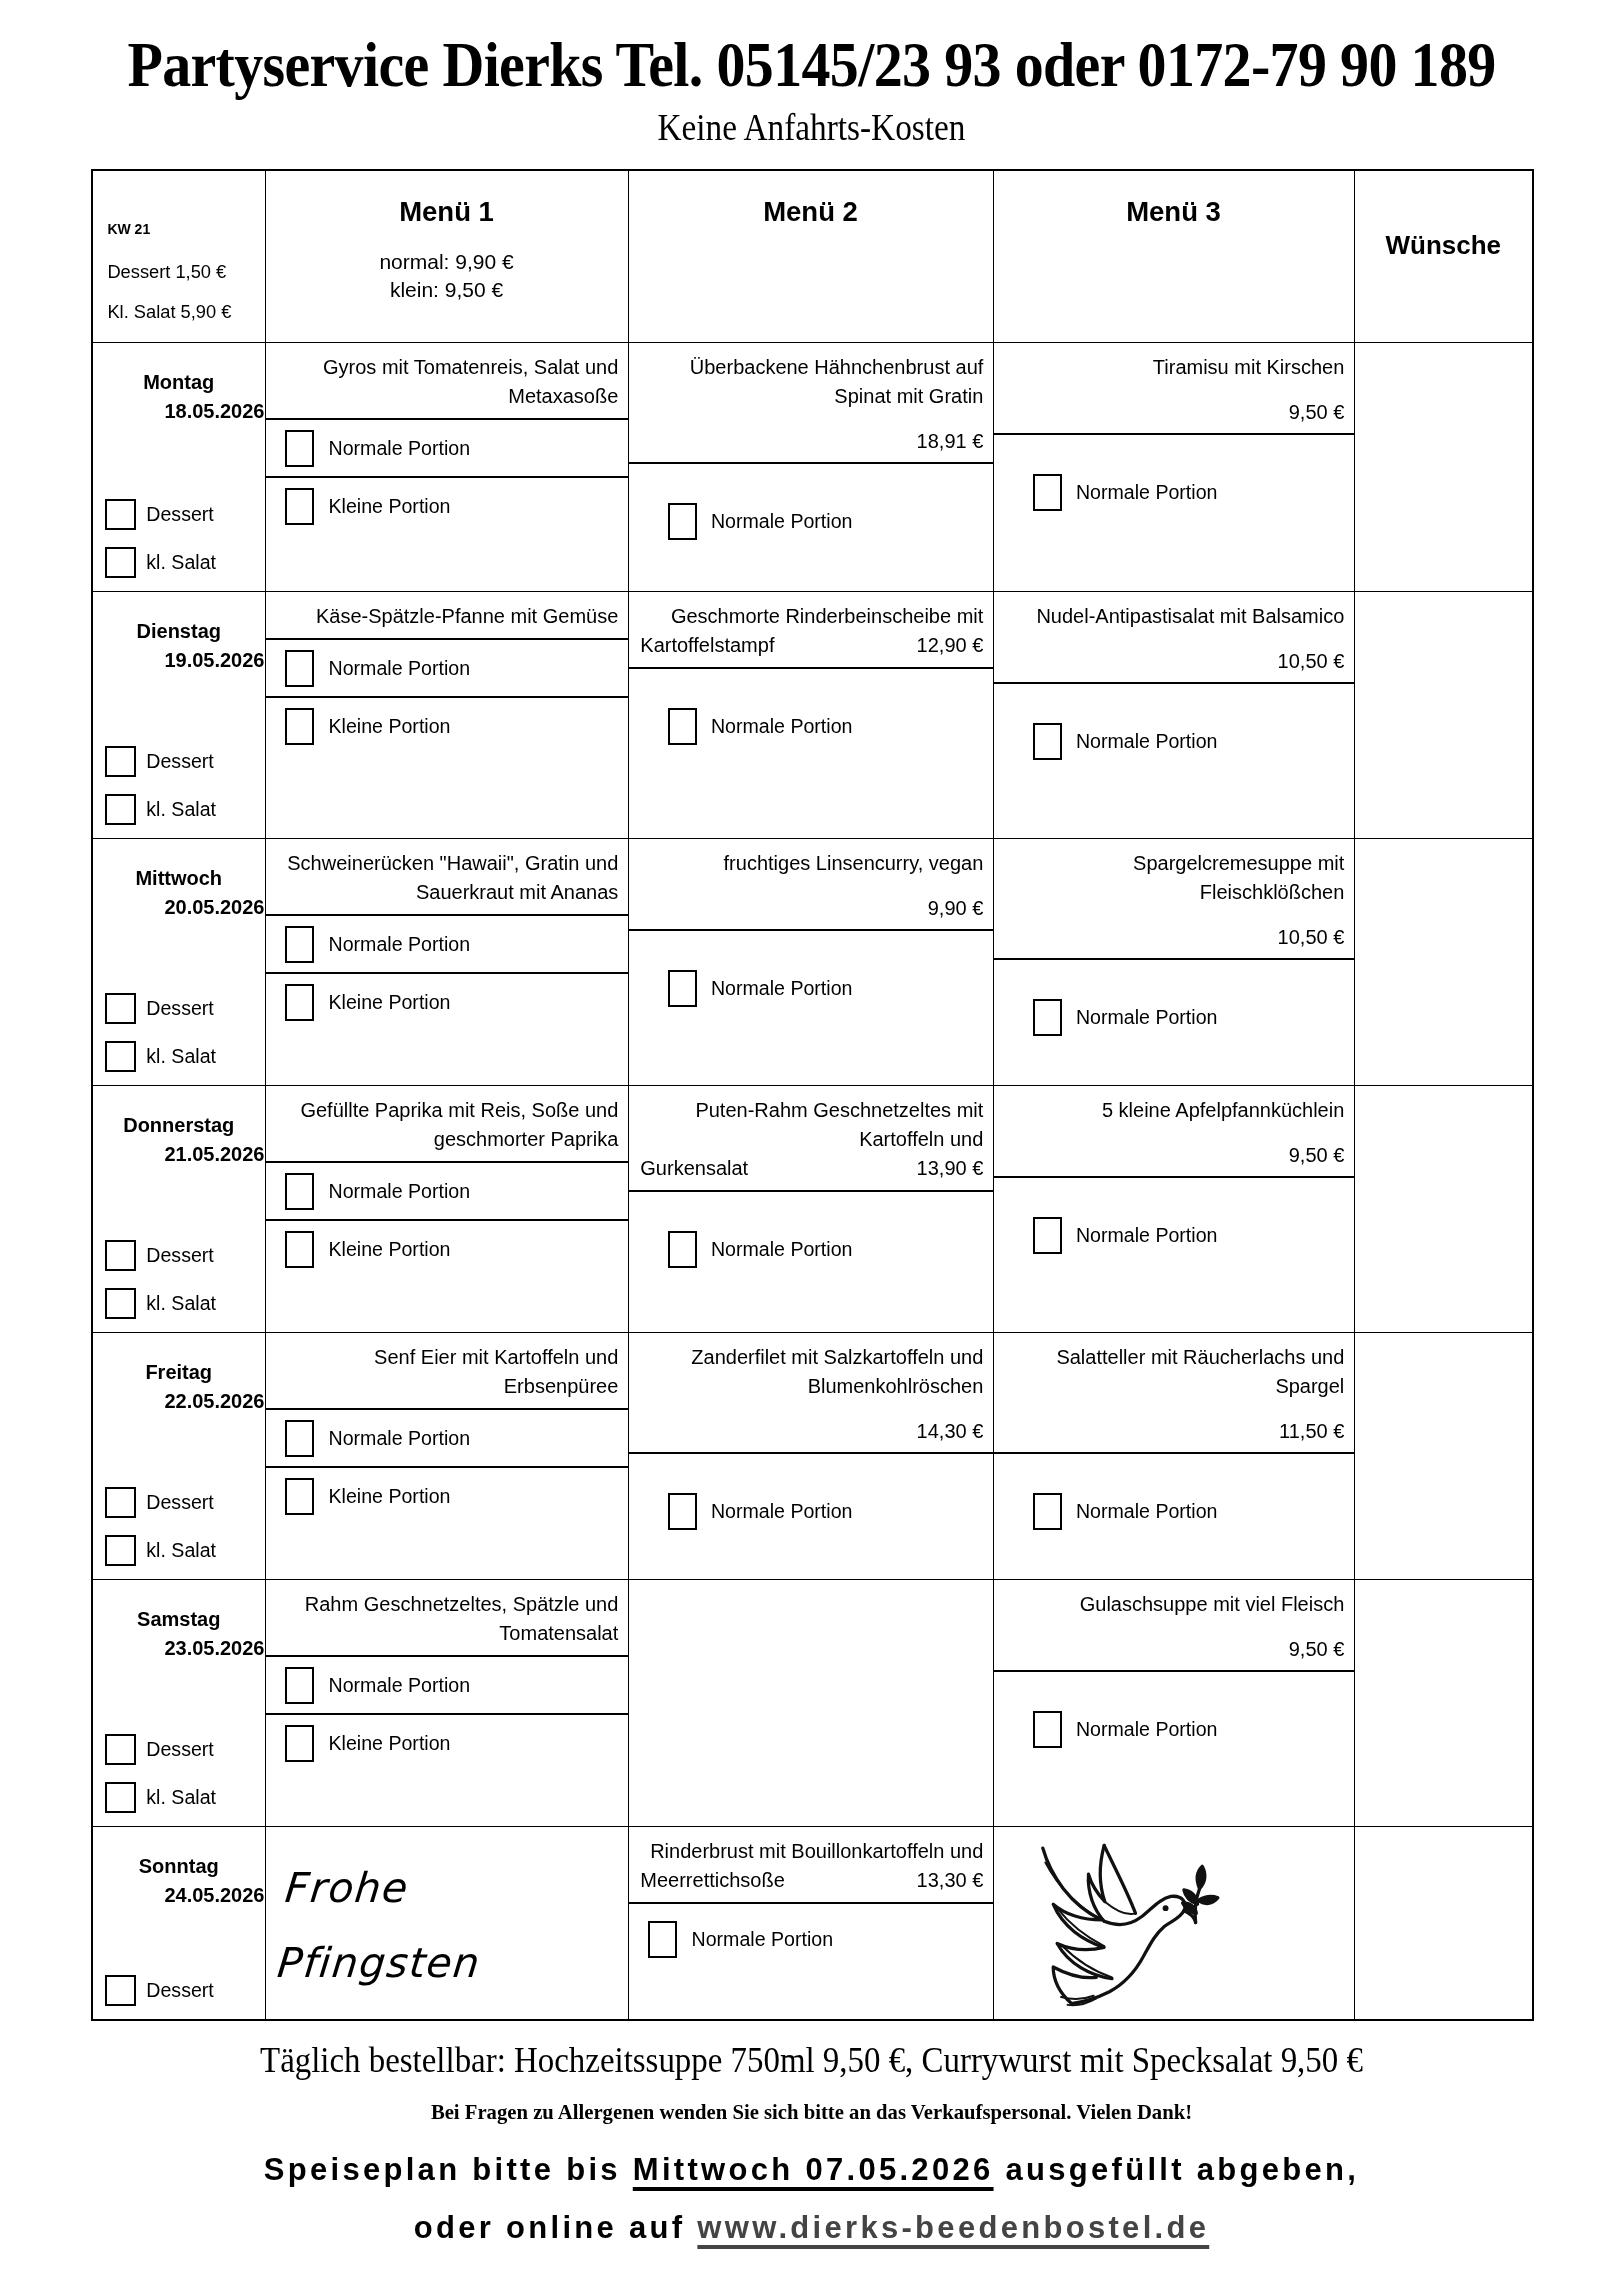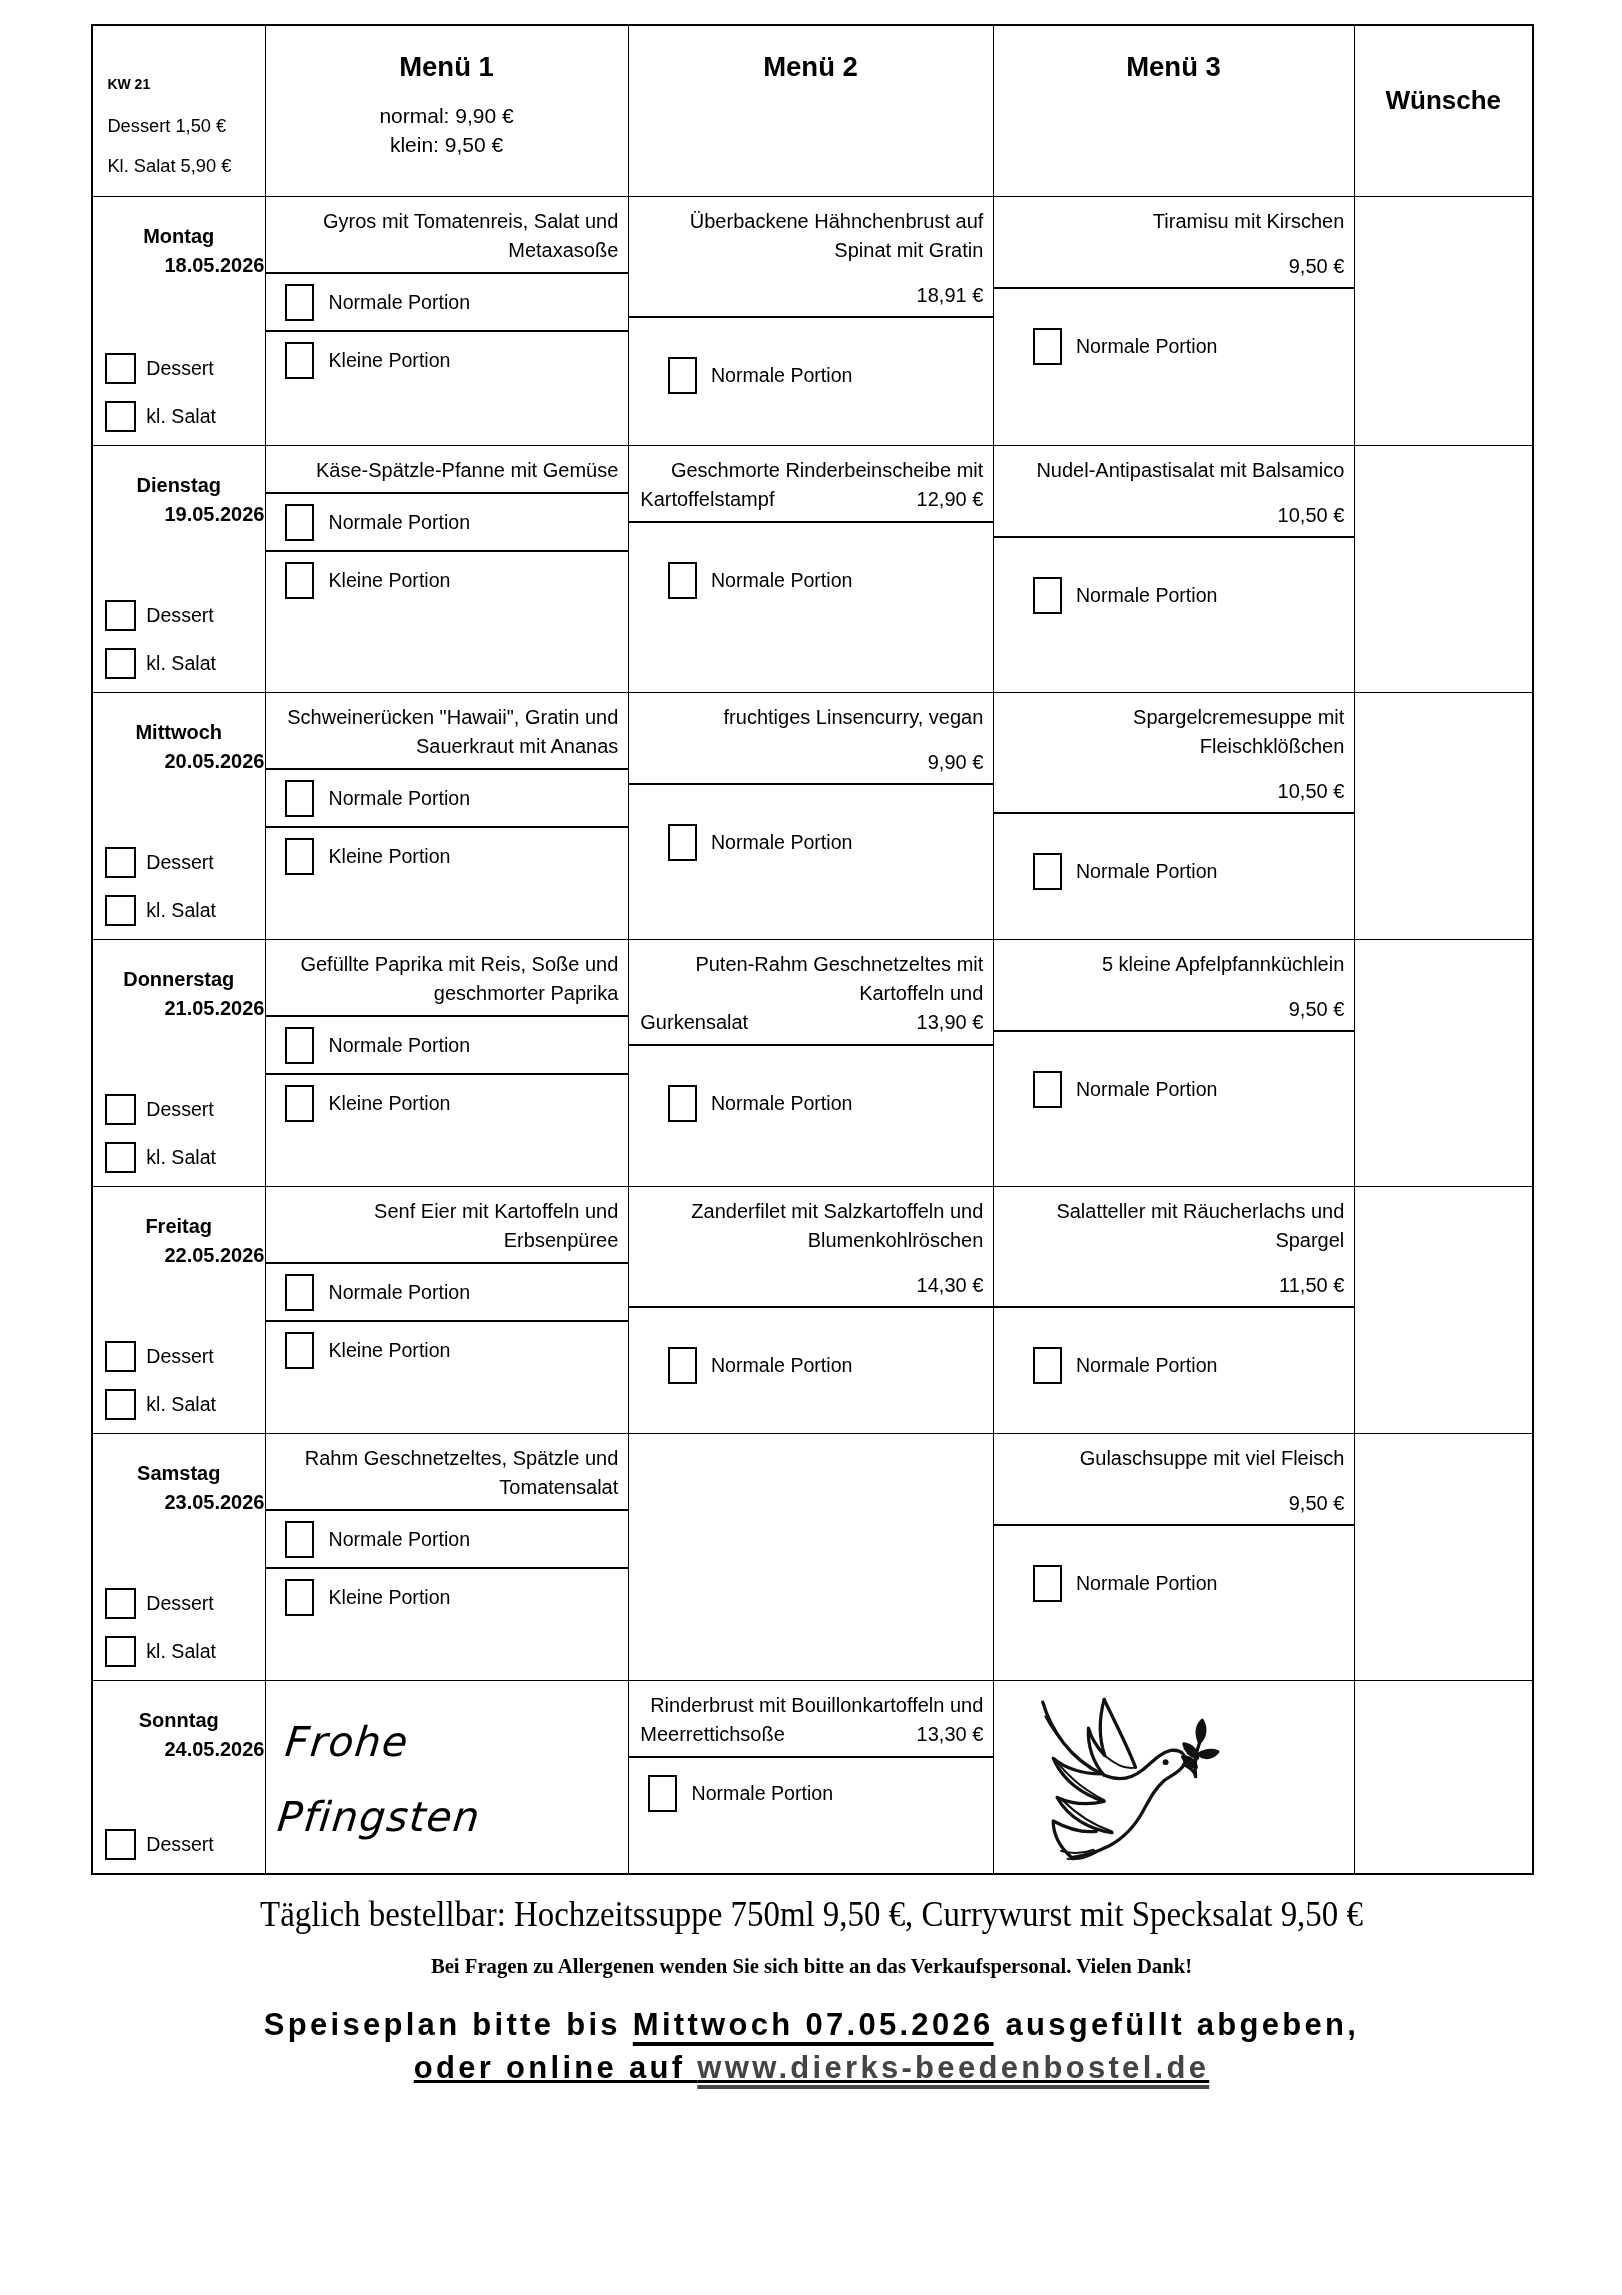--- a/index.html
+++ b/index.html
@@ -249,42 +249,45 @@
     font-weight: bold;
     font-size: 31px;
     letter-spacing: 3.3px;
     margin-top: 27.5px;
     white-space: nowrap;
   }
   .f-line4 {
     font-weight: bold;
     font-size: 31px;
     letter-spacing: 3.3px;
-    margin-top: 7px;
+    margin-top: 22px;
     white-space: nowrap;
-    text-decoration: underline;
   }
   .f-underline {
     text-decoration: underline;
     text-decoration-thickness: 3.9px;
     text-underline-offset: 6.5px;
     text-align: right;
   }
   .f-url {
     text-decoration: underline;
     text-decoration-thickness: 3.9px;
     text-underline-offset: 6.5px;
     color: #444;
   }
 </style>
 </head>
 <body>
 
 <div class="page">
 
+  <div class="header">
+    <div class="main-title">Partyservice Dierks Tel. 05145/23 93 oder 0172-79 90 189</div>
+    <div class="sub-title">Keine Anfahrts-Kosten</div>
+  </div>
 
   <div class="plan-wrap">
     <table class="plan">
       <colgroup>
         <col class="c-day">
           <col class="c-m1">
           <col class="c-m2">
           <col class="c-m3">
           <col class="c-wish">
       </colgroup>

